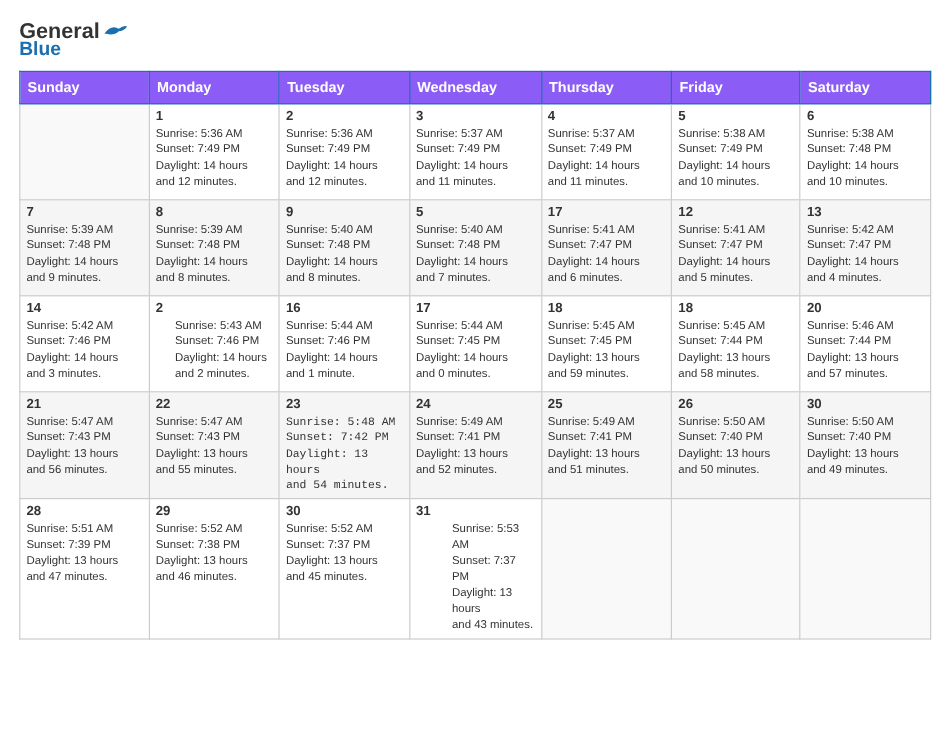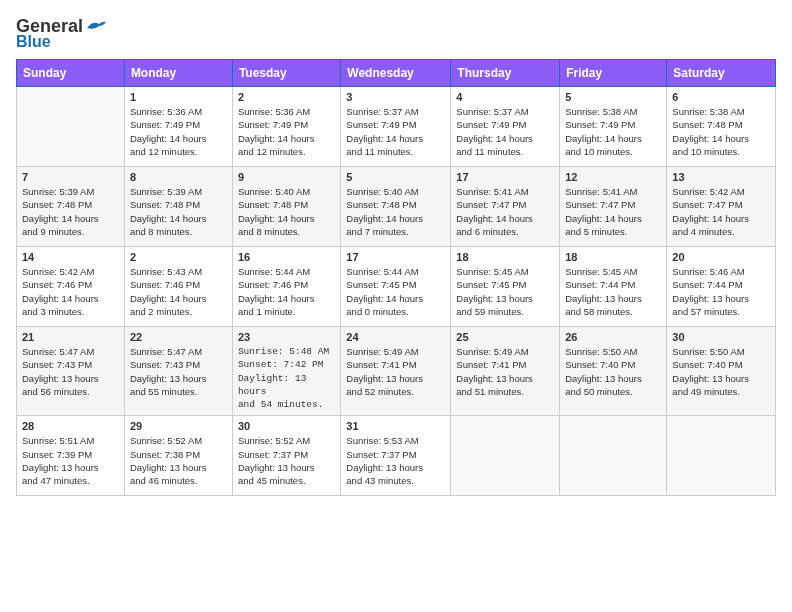--- a/index.html
+++ b/index.html
@@ -207,21 +207,21 @@
       <tr>
         <td>
           <span class="day-number">14</span>
           <div class="day-info" style="white-space: pre-line;">Sunrise: 5:42 AM
 Sunset: 7:46 PM
 Daylight: 14 hours
 and 3 minutes.</div>
         </td>
         <td>
           <span class="day-number">2</span>
-          <div class="day-info" style="white-space: pre-line;">Sunrise: 5:43 AM
+          <div class="day-info" style="white-space: pre-line; margin-left: 16px;">Sunrise: 5:43 AM
 Sunset: 7:46 PM
 Daylight: 14 hours
 and 2 minutes.</div>
         </td>
         <td>
           <span class="day-number">16</span>
           <div class="day-info" style="white-space: pre-line;">Sunrise: 5:44 AM
 Sunset: 7:46 PM
 Daylight: 14 hours
 and 1 minute.</div>
@@ -323,21 +323,21 @@
         </td>
         <td>
           <span class="day-number">30</span>
           <div class="day-info" style="white-space: pre-line;">Sunrise: 5:52 AM
 Sunset: 7:37 PM
 Daylight: 13 hours
 and 45 minutes.</div>
         </td>
         <td>
           <span class="day-number">31</span>
-          <div class="day-info" style="white-space: pre-line;">Sunrise: 5:53 AM
+          <div class="day-info" style="white-space: pre-line; margin-left: 30px;">Sunrise: 5:53 AM
 Sunset: 7:37 PM
 Daylight: 13 hours
 and 43 minutes.</div>
         </td>
         <td class="empty-cell"></td>
         <td class="empty-cell"></td>
         <td class="empty-cell"></td>
       </tr>
     </tbody>
 </table>

